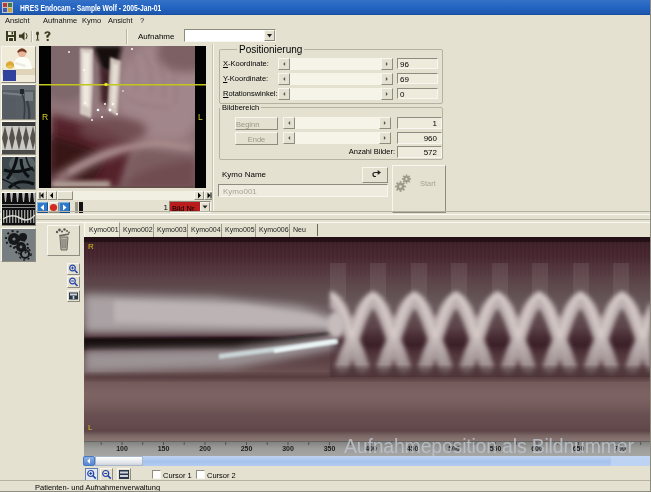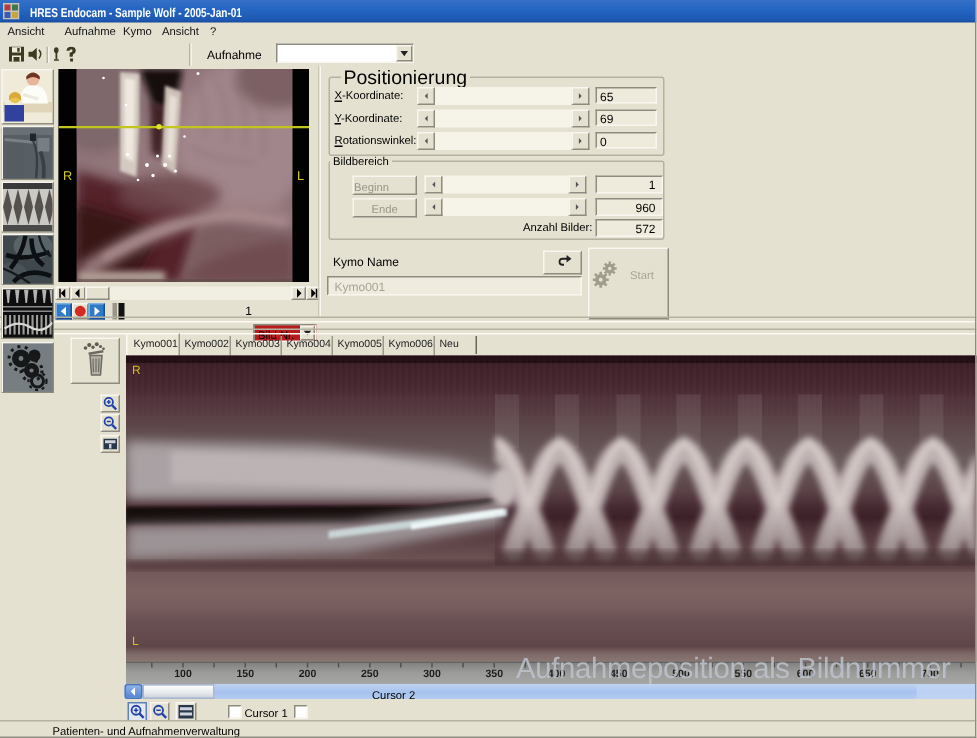--- a/index.html
+++ b/index.html
@@ -198,35 +198,35 @@
     </svg>
   </div>
 <div class="abs raised" style="left:59px;top:202px;width:11px;height:11px;background:#2e79c8;border-color:#7fb0e0 #1c4f90 #1c4f90 #7fb0e0;">
 <svg width="9" height="9">
       <polygon points="3,1.5 6.5,4.5 3,7.5" fill="#fff"></polygon>
     </svg>
   </div>
 <div class="abs" style="left:75px;top:202px;width:3px;height:11px;background:#9a9688;"></div>
 <div class="abs" style="left:79px;top:202px;width:4px;height:11px;background:#111;"></div>
 <div class="abs" style="left:160px;top:203px;width:8px;height:10px;font-size:8px;text-align:right;">1</div>
-<div class="abs sunken" style="left:169px;top:201px;width:42px;height:12px;background:#b91c1c;margin-top:15px;">
+<div class="abs sunken" style="left:169px;top:201px;width:42px;height:12px;background:#b91c1c;">
 <span class="abs" style="left:2px;top:2px;font-size:7.5px;">Bild Nr.</span>
 <div class="abs raised" style="right:0px;top:0px;width:10px;height:10px;background:#e5e1d1;">
 <svg width="8" height="8">
         <polygon points="1.5,2.5 6.5,2.5 4,5.5" fill="#222"></polygon>
       </svg>
 </div>
 </div>
 
 <div class="abs" style="left:212px;top:44px;width:1px;height:167px;background:#cac6b6;"></div>
 <div class="abs" style="left:213px;top:44px;width:1px;height:167px;background:#f8f6ee;"></div>
 
 <fieldset class="abs" style="left:219px;top:44px;width:222px;height:58px;margin:0;padding:0;
  border:1px solid #b5b2a2;border-radius:2px;">
-<legend style="font-size:13px;margin-left:7px;padding:0 2px;">Positionierung</legend>
+<legend style="font-size:10px;margin-left:17px;padding:0 2px;">Positionierung</legend>
 </fieldset>
 <div class="abs" style="left:223px;top:59px;font-size:7.5px;"><span style="text-decoration:underline">X</span>-Koordinate:</div>
 <div class="abs" style="left:223px;top:74px;font-size:7.5px;"><span style="text-decoration:underline">Y</span>-Koordinate:</div>
 <div class="abs" style="left:223px;top:89px;font-size:7.5px;"><span style="text-decoration:underline">R</span>otationswinkel:</div>
 
 <div class="abs" style="left:278px;top:58px;width:115px;height:12px;background:#f6f3e8;">
 <div class="abs raised" style="left:0;top:0;width:12px;height:12px;">
       <svg width="10" height="10">
         <polygon points="6.1,3 4.2,5 6.1,7" fill="#555"></polygon>
       </svg>
@@ -255,21 +255,21 @@
         <polygon points="6.1,3 4.2,5 6.1,7" fill="#555"></polygon>
       </svg>
     </div>
 <div class="abs raised" style="left:103px;top:0;width:12px;height:12px;">
       <svg width="10" height="10">
         <polygon points="3.9,3 5.8,5 3.9,7" fill="#555"></polygon>
       </svg>
     </div>
 </div>
 <div class="abs sunken" style="left:397px;top:58px;width:41px;height:11px;background:#eeebdc;font-size:8px;">
-    <span style="position:absolute;left:2px;top:1px;">65</span>
+    <span style="position:absolute;left:2px;top:1px;">96</span>
   </div>
 <div class="abs sunken" style="left:397px;top:73px;width:41px;height:11px;background:#eeebdc;font-size:8px;">
     <span style="position:absolute;left:2px;top:1px;">69</span>
   </div>
 <div class="abs sunken" style="left:397px;top:88px;width:41px;height:11px;background:#eeebdc;font-size:8px;">
     <span style="position:absolute;left:2px;top:1px;">0</span>
   </div>
 
 <fieldset class="abs" style="left:219px;top:103px;width:222px;height:55px;margin:0;padding:0;
  border:1px solid #b5b2a2;border-radius:2px;">
@@ -686,20 +686,20 @@
 <div class="abs raised" style="left:117px;top:468px;width:14px;height:13px;">
 <svg width="12" height="11" viewBox="0 0 12 11">
       <rect x="1" y="1" width="10" height="9" fill="#28384a"></rect>
       <rect x="2" y="2.5" width="8" height="2" fill="#d0d4dc"></rect>
       <rect x="2" y="6" width="8" height="2" fill="#d0d4dc"></rect>
     </svg>
 </div>
 <div class="abs sunken" style="left:152px;top:470px;width:9px;height:9px;background:#fff;"></div>
 <div class="abs" style="left:163px;top:471px;font-size:7.5px;">Cursor 1</div>
 <div class="abs sunken" style="left:196px;top:470px;width:9px;height:9px;background:#fff;"></div>
-<div class="abs" style="left:207px;top:459px;font-size:7.5px;margin-left:41px;">Cursor 2</div>
+<div class="abs" style="left:207px;top:471px;font-size:7.5px;">Cursor 2</div>
 
 <div class="abs" style="left:0;top:480px;width:651px;height:12px;border-top:1px solid #b5b2a2;background:#e5e1d1;">
 <span class="abs" style="left:35px;top:2px;font-size:7.5px;">Patienten- und Aufnahmenverwaltung</span>
 </div>
 
 <div class="abs" style="left:650px;top:0;width:1px;height:492px;background:#8e8c7e;"></div>
 <div class="abs" style="left:0;top:491px;width:651px;height:1px;background:#8e8c7e;"></div>
 
 </body></html>

